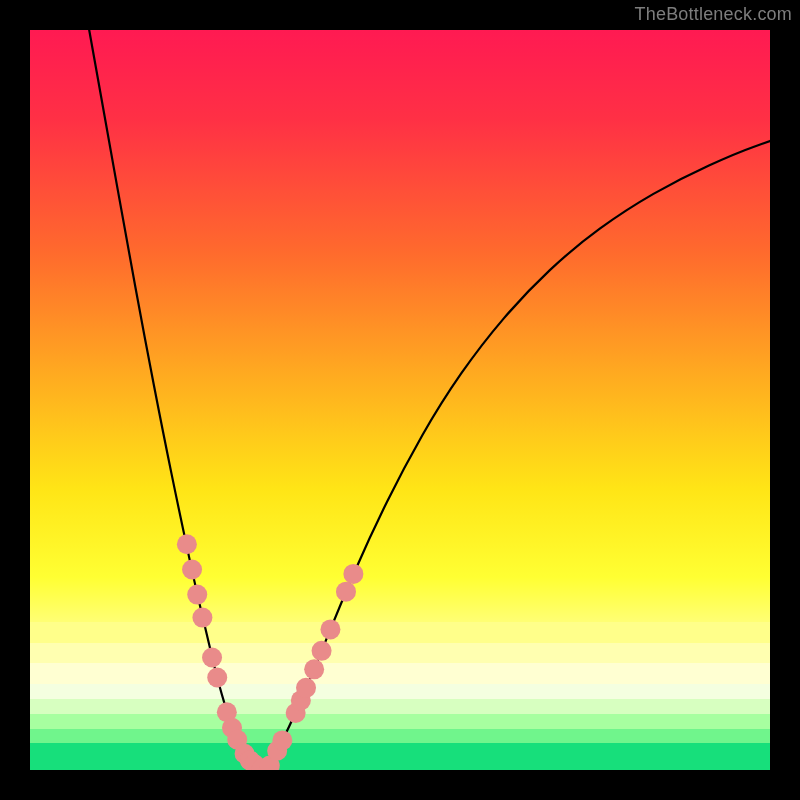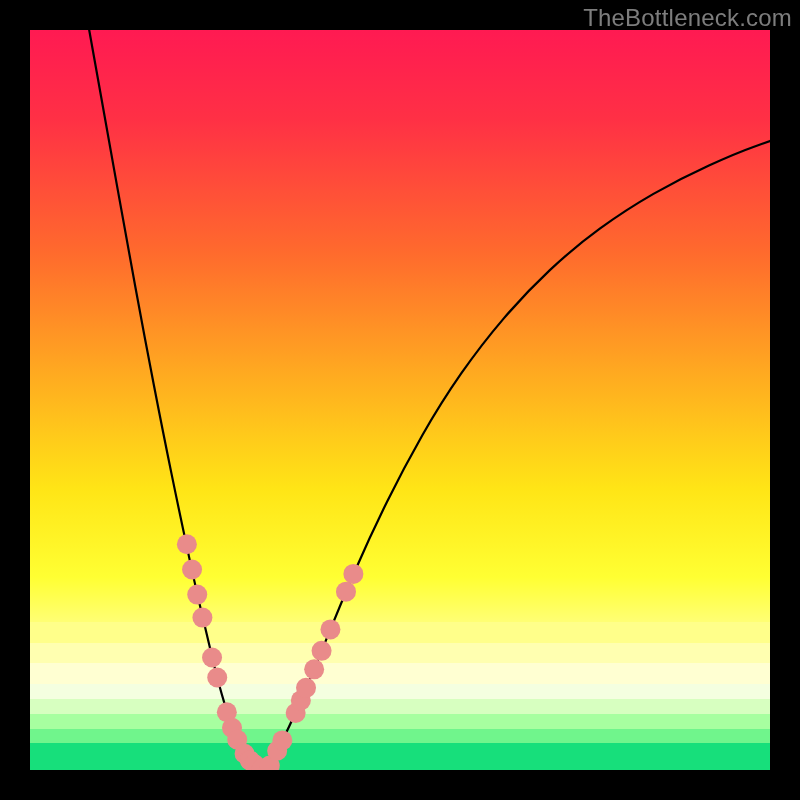--- a/index.html
+++ b/index.html
@@ -37,21 +37,21 @@
     position: absolute;
     inset: 0;
     width: 100%;
     height: 100%;
   }
   .watermark {
     position: absolute;
     top: 4px;
     right: 8px;
     color: #7d7d7d;
-    font-size: 24px;
+    font-size: 18px;
     letter-spacing: 0.2px;
     font-weight: 500;
   }
 </style>
 </head>
 <body>
 
 <div class="frame">
 
   <div class="plot-area">

